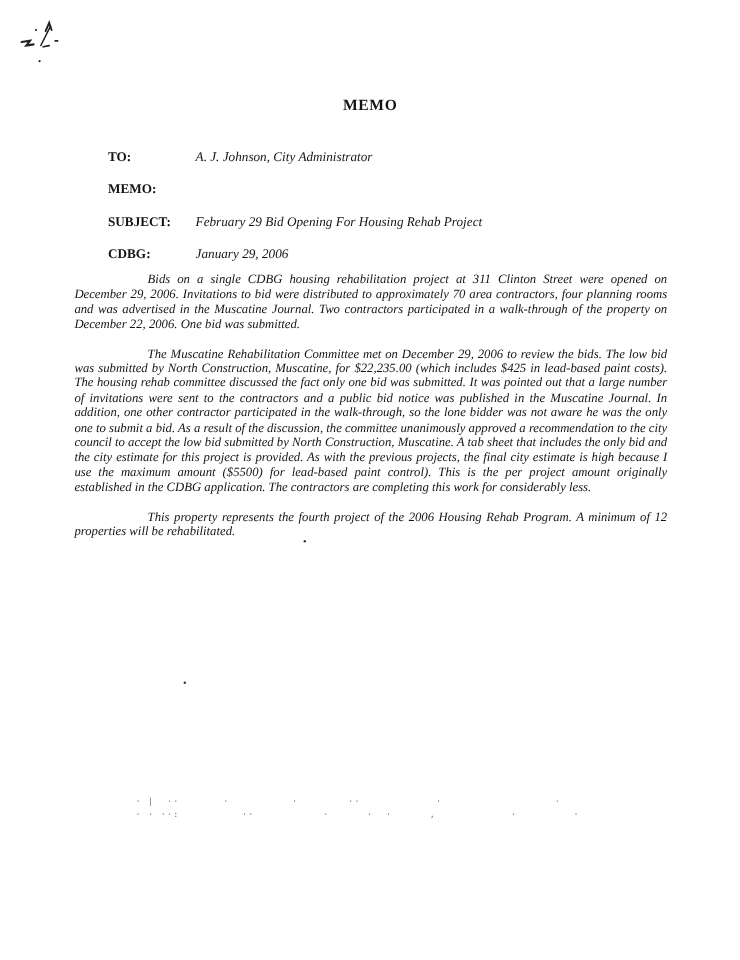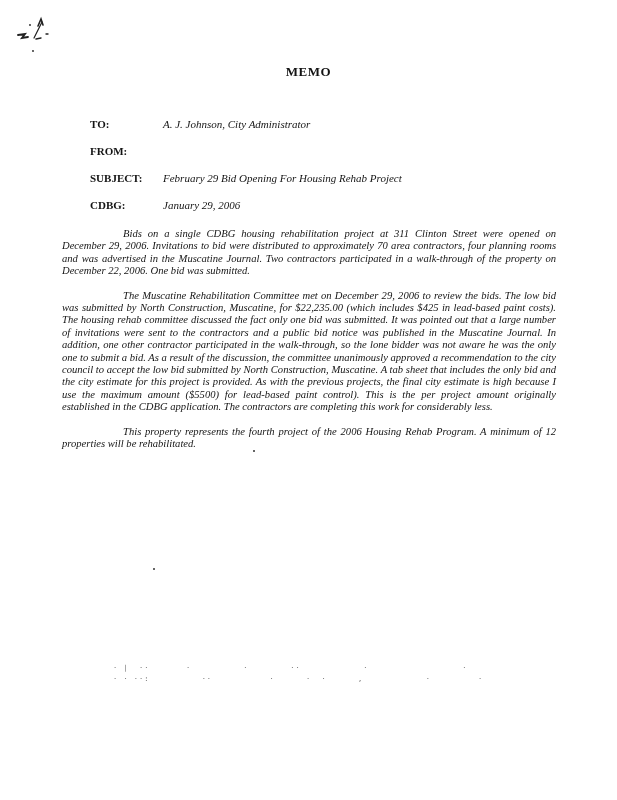--- a/index.html
+++ b/index.html
@@ -18,38 +18,38 @@
   }
   .handwritten-mark {
     position: absolute;
     left: 8px;
     top: 12px;
     width: 60px;
     height: 50px;
   }
   .memo-title {
     position: absolute;
-    top: 64px;
+    top: 80px;
     left: 0;
     width: 617px;
     text-align: center;
     font-weight: bold;
     font-size: 13px;
     letter-spacing: 0.5px;
   }
   .fields {
     position: absolute;
     left: 90px;
     top: 110px;
     width: 470px;
   }
   .field-row {
     display: flex;
     height: 27px;
-    align-items: center;
+    align-items: flex-end;
     font-size: 11px;
   }
   .field-label {
     width: 73px;
     font-weight: bold;
     flex: 0 0 73px;
   }
   .field-value {
     flex: 1;
     font-style: italic;
@@ -107,21 +107,21 @@
   </svg>
 
   <div class="memo-title">MEMO</div>
 
   <div class="fields">
     <div class="field-row">
       <span class="field-label">TO:</span>
       <span class="field-value">A. J. Johnson, City Administrator</span>
     </div>
     <div class="field-row">
-      <span class="field-label">FROM:</span>
+      <span class="field-label">MEMO:</span>
     </div>
     <div class="field-row">
       <span class="field-label">SUBJECT:</span>
       <span class="field-value">February 29 Bid Opening For Housing Rehab Project</span>
     </div>
     <div class="field-row">
       <span class="field-label">CDBG:</span>
       <span class="field-value">January 29, 2006</span>
     </div>
   </div>

